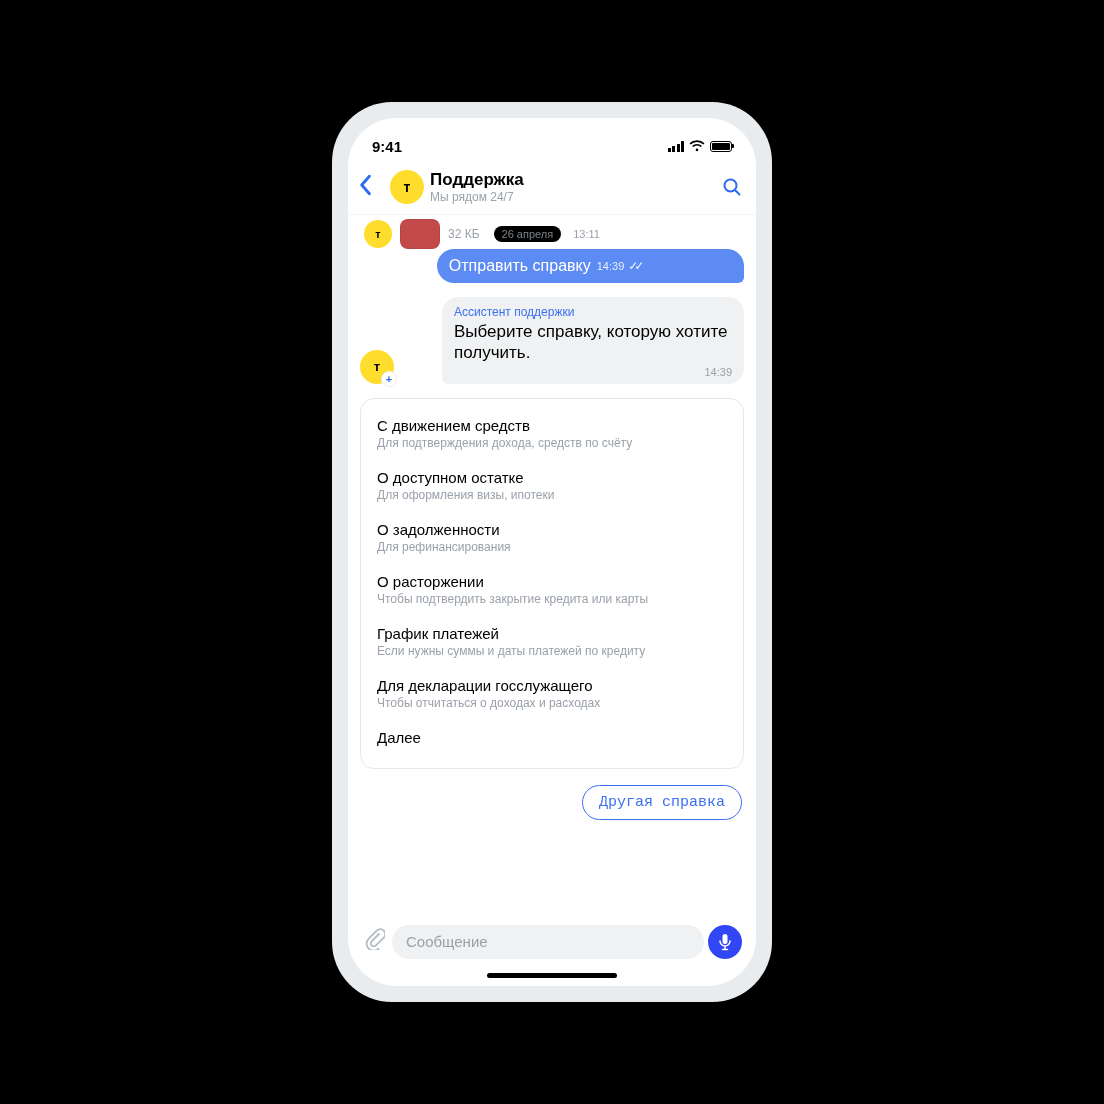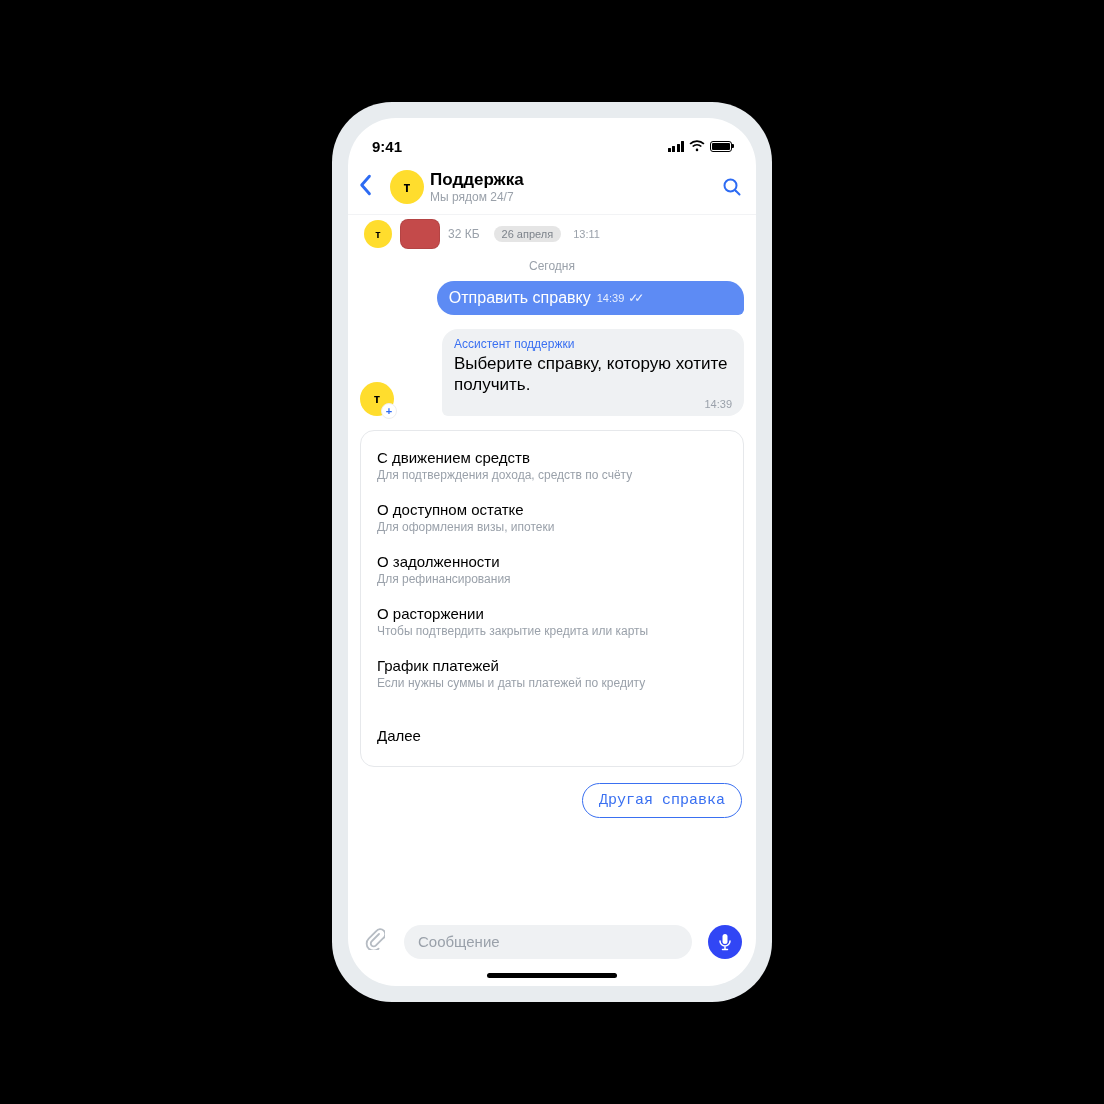--- a/index.html
+++ b/index.html
@@ -56,21 +56,21 @@
   .htitles { flex:1; }
   .htitle { font-size:17px; font-weight:600; color:#000; }
   .hsub { font-size:12px; color:#9aa1aa; }
   .srch { color:#2d6bf3; width:26px; display:flex; justify-content:flex-end; }
   
   .chat { flex:1; overflow:hidden; padding:0 12px; }
   .file-row { display:flex; align-items:center; gap:8px; padding: 4px 0 0 4px; }
   .logo-sm { width:28px;height:28px;border-radius:50%;background:#ffdd2d;display:flex;align-items:center;justify-content:center;font-weight:800;font-size:11px;}
   .file-thumb { width:40px;height:30px;border-radius:8px;background:#c44a4a;border:1px solid rgba(0,0,0,.08); }
   .file-meta { font-size:12px;color:#9aa1aa; }
-  .datepill { font-size:11px;color:#7d838b;background:#e5e5e5;border-radius:10px;padding:2px 8px;margin-left:6px; }
+  .datepill { font-size:11px;color:#7d838b;background:#000000;border-radius:10px;padding:2px 8px;margin-left:6px; }
   .ft { font-size:11px;color:#9aa1aa;margin-left:4px; }
   .day-lbl { text-align:center;font-size:12px;color:#9aa1aa;margin:10px 0 8px; }
   
   .out {
     align-self:flex-end;
     background:#5d8bf4;color:#fff;
     border-radius:18px;border-bottom-right-radius:6px;
     padding:8px 12px;display:flex;align-items:center;gap:6px;
     max-width:80%;margin-left:auto;margin-bottom:14px;
   }
@@ -104,21 +104,21 @@
   .opt-s { font-size:12px;color:#9aa1aa;line-height:1.25; }
   .opt.more .opt-t{padding-bottom:2px;}
   
   .chip-row{display:flex;justify-content:flex-end;padding:2px 2px 16px;}
   .chip{
     border:1.5px solid #3a70f1;color:#3a70f1;border-radius:20px;
     padding:8px 16px;font-size:15px;background:#fff;font-family:Liberation Mono, monospace;
   }
   
   .inputbar{
-    display:flex;align-items:center;gap:16px;padding:8px 14px 10px;
+    display:flex;align-items:center;gap:4px;padding:8px 14px 10px;
   }
   .clip{ color:#b6bcc3;font-size:22px;width:26px;text-align:center; }
   .msginput{
     flex:1;height:34px;border:none;background:#eff1f3;border-radius:18px;
     padding:0 14px;font-size:15px;color:#9aa1aa;line-height:34px;
   }
   .mic{
     width:34px;height:34px;border-radius:50%;background:#3146f5;
     display:flex;align-items:center;justify-content:center;color:#fff;font-size:15px;
   }
@@ -175,21 +175,20 @@
       <div class="file-row">
         <div class="logo-sm">
             <span>т</span>
           </div>
         <div class="file-thumb"></div>
         <span class="file-meta">32 КБ</span>
         <span class="datepill">26 апреля</span>
         <span class="ft">13:11</span>
       </div>
 
-      <div class="day-lbl">Сегодня</div>
 
       <div class="out">
         <span>Отправить справку</span>
         <span class="time">14:39</span>
         <span class="checks">✓✓</span>
       </div>
 
       <div class="in-wrap">
         <div class="in-av">
           <span>т</span>
@@ -217,20 +216,22 @@
         </div>
         <div class="opt">
           <div class="opt-t">О расторжении</div>
           <div class="opt-s">Чтобы подтвердить закрытие кредита или карты</div>
         </div>
         <div class="opt">
           <div class="opt-t">График платежей</div>
           <div class="opt-s">Если нужны суммы и даты платежей по кредиту</div>
         </div>
         <div class="opt">
+          <div class="opt-t">Для декларации госслужащего</div>
+          <div class="opt-s">Чтобы отчитаться о доходах и расходах</div>
         </div>
         <div class="opt more">
           <div class="opt-t">Далее</div>
         </div>
       </div>
 
       <div class="chip-row">
         <div class="chip">Другая справка</div>
       </div>
 

